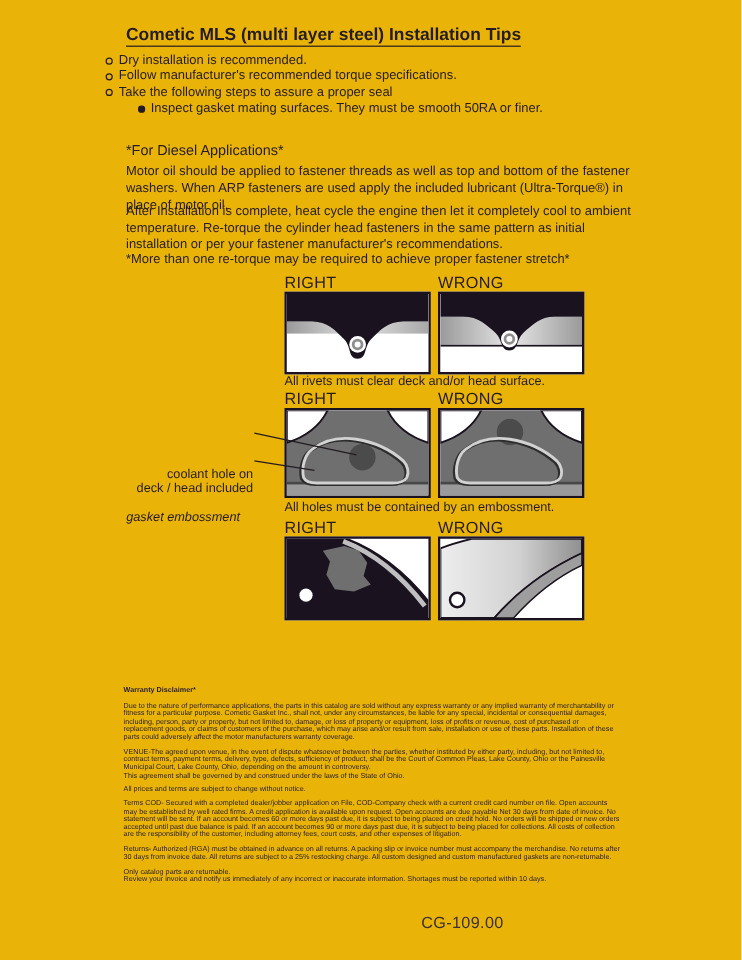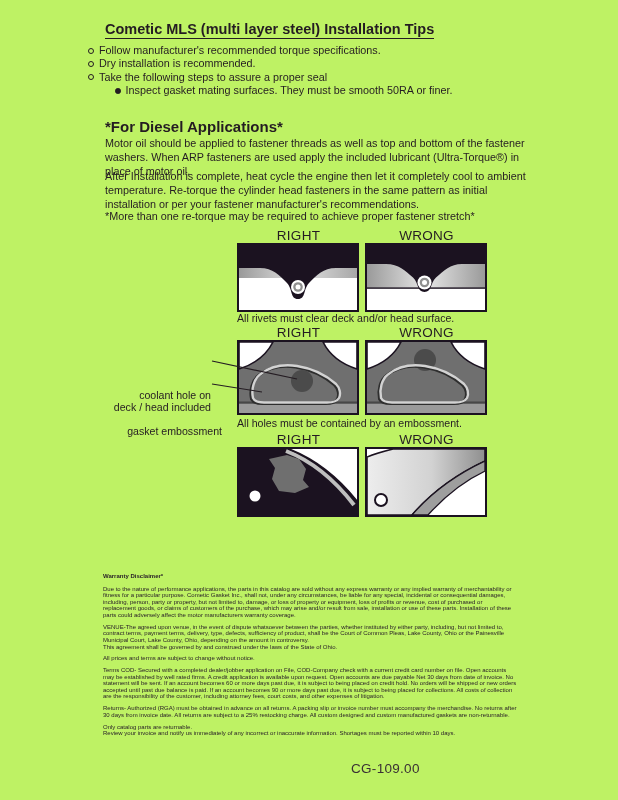--- a/index.html
+++ b/index.html
@@ -1,35 +1,35 @@
 <!DOCTYPE html>
 <html><head>
 <meta charset="utf-8">
 <style>
   html,body{margin:0;padding:0;background:#ffffff;}
   .page{
-    position:relative;width:618px;height:800px;background:#bef264;overflow:hidden;
+    position:relative;width:618px;height:800px;background:#eab308;overflow:hidden;
     font-family:"Liberation Sans","DejaVu Sans",sans-serif;color:#241c22;
   }
   .abs{position:absolute;}
   
   .title{left:105px;top:21px;font-size:14.5px;font-weight:bold;
          border-bottom:1.6px solid #241c22;padding-bottom:1px;display:inline-block;}
   
   .bullets{left:88px;top:44px;width:470px;font-size:10.8px;line-height:13.4px;}
   .b{display:flex;align-items:flex-start;}
   .b .dot{width:4px;height:4px;border:1.2px solid #241c22;border-radius:50%;
           margin:3.5px 5px 0 0;flex:0 0 auto;}
   .b.sub{padding-left:27px;}
   .b.sub .dot{background:#241c22;border-color:#241c22;width:3.6px;height:3.6px;margin-top:4px;}
   
-  .diesel-h{left:105px;top:118px;font-size:15px;font-weight:bold;}
+  .diesel-h{left:105px;top:118px;font-size:12px;font-weight:normal;}
   .para{left:105px;width:424px;font-size:10.8px;line-height:14px;}
   
-  .dglabel{width:123px;text-align:center;font-size:13.5px;color:#241c22;letter-spacing:.3px;}
+  .dglabel{width:123px;text-align:left;font-size:13.5px;color:#241c22;letter-spacing:.3px;}
   .panel{width:118px;border:2.6px solid #1b1220;background:#fff;line-height:0;}
   .caption{font-size:10.6px;line-height:12.6px;color:#241c22;}
   .sidelabel{width:152px;text-align:right;font-size:10.6px;line-height:12px;margin-top:48px;}
   svg{display:block;}
   .leader{pointer-events:none;z-index:5;}
   
   .warranty{left:103px;top:573px;width:414px;font-size:6px;line-height:6.6px;color:#2a2228;}
   .warranty p{margin:0 0 5.2px 0;}
   .warranty p.tight{margin-bottom:0;}
   .warranty p.head{font-weight:bold;margin-bottom:6px;}
@@ -39,25 +39,25 @@
 </head>
 <body>
 
 <div class="page">
 
   <div class="abs title">Cometic MLS (multi layer steel) Installation Tips</div>
 
   <div class="abs bullets">
     <div class="b">
         <span class="dot"></span>
+        <span>Dry installation is recommended.</span>
+      </div>
+    <div class="b">
+        <span class="dot"></span>
         <span>Follow manufacturer's recommended torque specifications.</span>
-      </div>
-    <div class="b">
-        <span class="dot"></span>
-        <span>Dry installation is recommended.</span>
       </div>
     <div class="b">
         <span class="dot"></span>
         <span>Take the following steps to assure a proper seal</span>
       </div>
     <div class="b sub">
         <span class="dot"></span>
         <span>Inspect gasket mating surfaces.  They must be smooth 50RA or finer.</span>
       </div>
   </div>
@@ -109,21 +109,21 @@
 
   <div class="abs caption" style="left:237px;top:312px;width:300px;">All rivets must clear deck and/or head surface.</div>
 
   <div class="abs dglabel" style="left:237px;top:325px;">RIGHT</div>
   <div class="abs dglabel" style="left:365px;top:325px;">WRONG</div>
 
   <div class="abs sidelabel" style="left:59px;top:341px;">
     <span>coolant hole on</span><br>
     <span>deck / head included</span>
   </div>
-  <div class="abs sidelabel" style="left:70px;top:377px;">gasket embossment</div>
+  <div class="abs sidelabel" style="left:48px;top:377px;font-style:italic;">gasket embossment</div>
 
   <div class="abs panel" style="left:237px;top:340px;">
     <svg width="118" height="71" viewBox="0 0 118 71">
       <rect x="0" y="0" width="118" height="71" fill="#6f6f6f"></rect>
       <rect x="0" y="61" width="118" height="10" fill="#9a9a9a"></rect>
       <rect x="0" y="59.5" width="118" height="2.2" fill="#474747"></rect>
       <path d="M0,0 H34 C28,12 16,22 0,27 Z" fill="#ffffff" stroke="#1b1220" stroke-width="1.6"></path>
       <path d="M118,0 H84 C90,12 102,22 118,27 Z" fill="#ffffff" stroke="#1b1220" stroke-width="1.6"></path>
       <path d="M14,56 C12,47 15,37 21,32.5 C31,24.5 44,22 58,24 C74,26.5 88,34 97,42 C101,46 102,52 100,56 C98,59.5 94,60.5 88,60.5 L25,60.5 C19,60.5 15.5,59 14,56 Z" fill="none" stroke="#2e2e2e" stroke-width="3" transform="translate(-1.5,1)"></path>
       <path d="M14,56 C12,47 15,37 21,32.5 C31,24.5 44,22 58,24 C74,26.5 88,34 97,42 C101,46 102,52 100,56 C98,59.5 94,60.5 88,60.5 L25,60.5 C19,60.5 15.5,59 14,56 Z" fill="none" stroke="#d2d2d2" stroke-width="2.4"></path>

